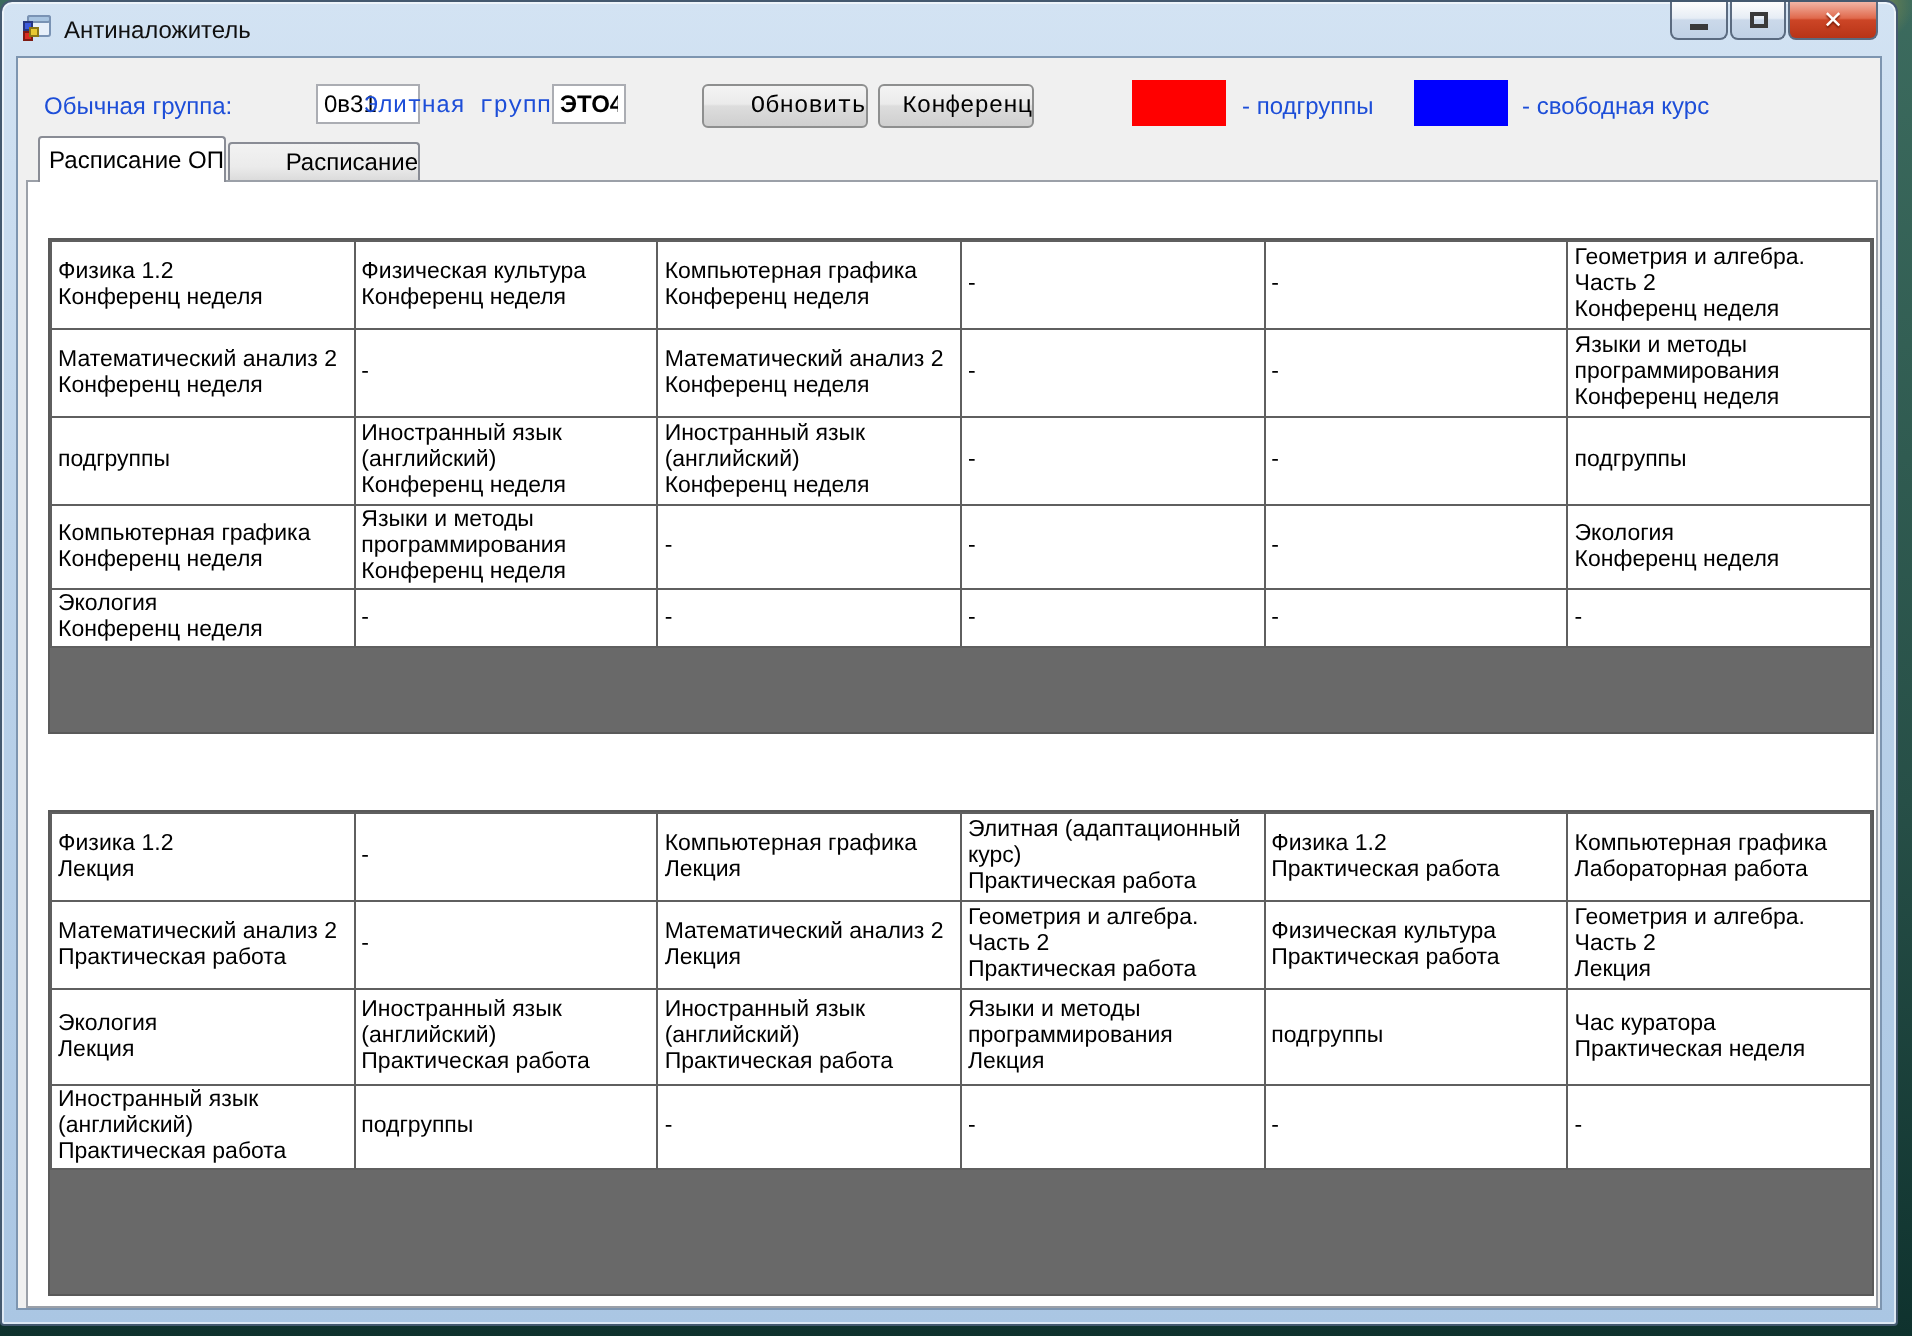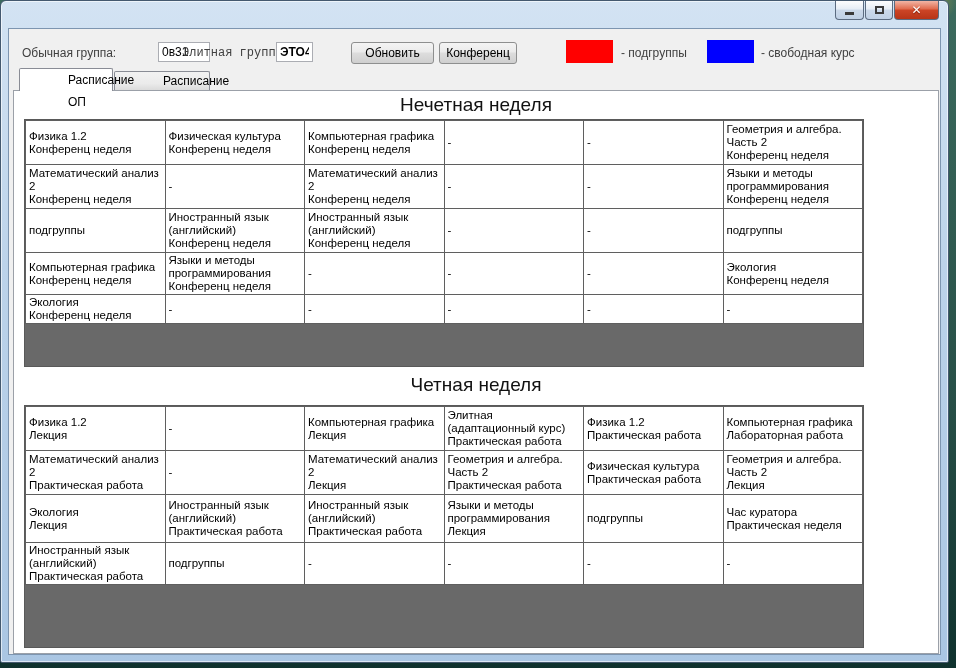--- a/index.html
+++ b/index.html
@@ -40,76 +40,86 @@
   }
   .glyph-min { width:9px; height:3px; background:#3a3a3a; margin-top:6px; }
   .glyph-max { width:9px; height:8px; border:2px solid #3a3a3a; background:transparent; }
 
   .client {
     position:absolute; left:7px; top:27px; right:7px; bottom:7px;
     background:#f0f0f0; border:1px solid #7d95b0;
   }
 
   
-  .lbl { position:absolute; font-size:12px; color:#404040; }
+  .lbl { position:absolute; font-size:12px; color:#1d4ed8; }
   .tbox {
     position:absolute; height:20px; border:1px solid #abadb3; background:#fff;
     font-size:12px; font-family:"Liberation Sans",sans-serif; padding:0 3px; color:#000;
   }
   .btn {
     position:absolute; height:22px; font-size:12px; color:#000;
-    font-family:Liberation Sans, sans-serif;
+    font-family:Liberation Mono, monospace;
     background:linear-gradient(180deg,#f4f4f4 0%,#ebebeb 45%,#dddddd 50%,#cfcfcf 100%);
-    border:1px solid #8e8f8f; border-radius:3px;
+    border:1px solid #8e8f8f; border-radius:3px;text-align:right;
   }
   .swatch { position:absolute; width:47px; height:23px; }
 
   
   .tab {
-    position:absolute; font-size:12px; color:#000; text-align:left;
-    border:1px solid #898c95; border-bottom:none; border-radius:2px 2px 0 0;padding-left:48px;
+    position:absolute; font-size:12px; color:#000; text-align:right;
+    border:1px solid #898c95; border-bottom:none; border-radius:2px 2px 0 0;
   }
   .tab-active {
     left:10px; top:39px; width:94px; height:23px; line-height:22px;
     background:#fff; z-index:3;
   }
   .tab-inactive {
     left:105px; top:42px; width:96px; height:20px; line-height:19px;
     background:linear-gradient(180deg,#f2f2f2 0%,#ebebeb 60%,#d9d9d9 100%); z-index:1;
   }
   .tabpage {
     position:absolute; left:4px; top:61px; width:926px; height:564px;
     background:#fff; border:1px solid #9ba0a8; z-index:2;
   }
 
   
   .week-title { position:absolute; left:0; width:100%; text-align:center;
     font-size:19px; color:#111; }
   .wt1 { top:3px; } .wt2 { top:283px; }
 
-  .gridwrap { position:absolute; left:10px; width:840px; background:#696969; border:1px solid #595959; }
+  .gridwrap { position:absolute; left:10px; width:913px; background:#696969; border:1px solid #595959; }
   .gw1 { top:28px; height:248px; } .gw2 { top:314px; height:243px; }
 
   table.sched { width:100%; border-collapse:collapse; table-layout:fixed; }
   table.sched td {
     border:1px solid #5f5f5f; background:#fff; color:#000;
     font-size:11.5px; line-height:13px; padding:1px 3px;
     vertical-align:middle; white-space:pre-line; overflow:hidden;
   }
   .gw1 tr:nth-child(1){height:44px} .gw1 tr:nth-child(2){height:44px}
   .gw1 tr:nth-child(3){height:44px} .gw1 tr:nth-child(4){height:40px}
   .gw1 tr:nth-child(5){height:29px}
   .gw2 tr:nth-child(1){height:44px} .gw2 tr:nth-child(2){height:44px}
   .gw2 tr:nth-child(3){height:48px} .gw2 tr:nth-child(4){height:38px}
 </style>
 </head>
 <body>
 
 <div class="window">
 
+  <div class="titlebar">
+    <svg class="app-icon" viewBox="0 0 16 16">
+      <rect x="4" y="1" width="11" height="10" rx="1" fill="#e8f0fa" stroke="#7a93b4"></rect>
+      <rect x="4" y="1" width="11" height="3" rx="1" fill="#a8c4e0" stroke="#7a93b4"></rect>
+      <rect x="2" y="4" width="4" height="4" fill="#3c5adb" stroke="#26367e"></rect>
+      <rect x="2" y="9" width="4" height="4" fill="#d92b1f" stroke="#7e1a12"></rect>
+      <rect x="5" y="7" width="4" height="4" fill="#e8c832" stroke="#8a7616"></rect>
+    </svg>
+    <span class="title-text">Антиналожитель</span>
+  </div>
 
   <div class="winbtns">
     <div class="wbtn wbtn-min">
         <span class="glyph-min"></span>
       </div>
     <div class="wbtn wbtn-max">
         <span class="glyph-max"></span>
       </div>
     <div class="wbtn wbtn-close">
         <span>✕</span>
@@ -127,21 +137,20 @@
 
     <span class="swatch" style="left: 557px; top: 11px; background: rgb(255, 0, 0);"></span>
     <span class="lbl" style="left:612px; top:17px;">- подгруппы</span>
     <span class="swatch" style="left: 698px; top: 11px; background: rgb(0, 0, 255);"></span>
     <span class="lbl" style="left:752px; top:17px;">- свободная курс</span>
 
     <div class="tab tab-active">Расписание ОП</div>
     <div class="tab tab-inactive">Расписание ЭТО</div>
 
     <div class="tabpage">
-      <div class="week-title wt1">Нечетная неделя</div>
       <div class="gridwrap gw1">
         <table class="sched">
             <tbody>
               <tr>
                 <td>Физика 1.2
 Конференц неделя</td>
                 <td>Физическая культура
 Конференц неделя</td>
                 <td>Компьютерная графика
 Конференц неделя</td>
@@ -188,21 +197,20 @@
                 <td>-</td>
                 <td>-</td>
                 <td>-</td>
                 <td>-</td>
                 <td>-</td>
               </tr>
             </tbody>
           </table>
       </div>
 
-      <div class="week-title wt2">Четная неделя</div>
       <div class="gridwrap gw2">
         <table class="sched">
             <tbody>
               <tr>
                 <td>Физика 1.2
 Лекция</td>
                 <td>-</td>
                 <td>Компьютерная графика
 Лекция</td>
                 <td>Элитная (адаптационный курс)

